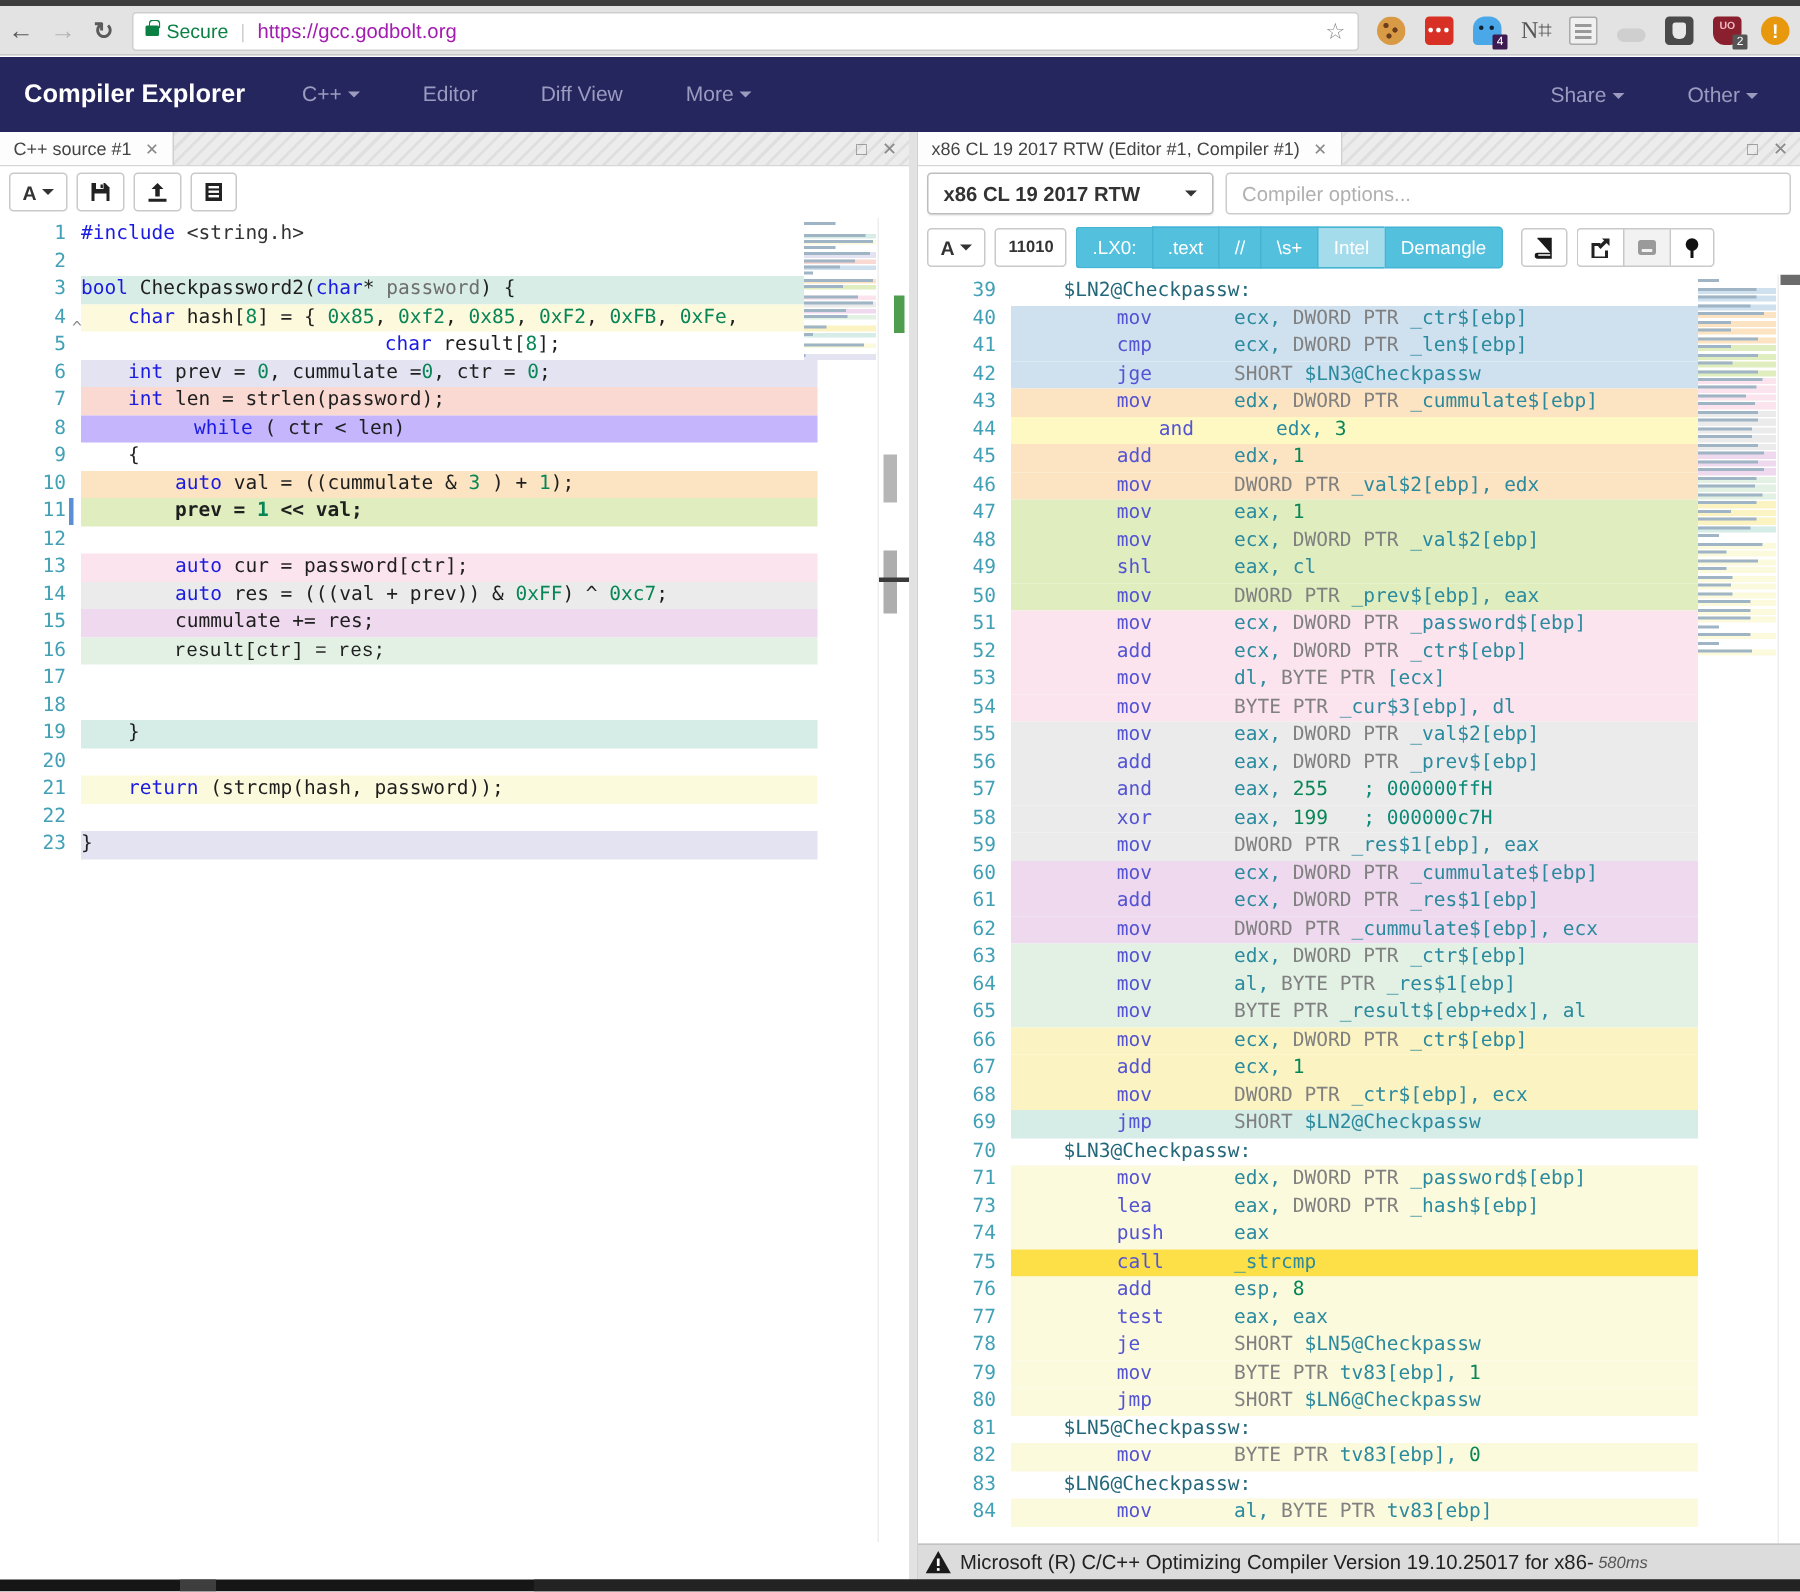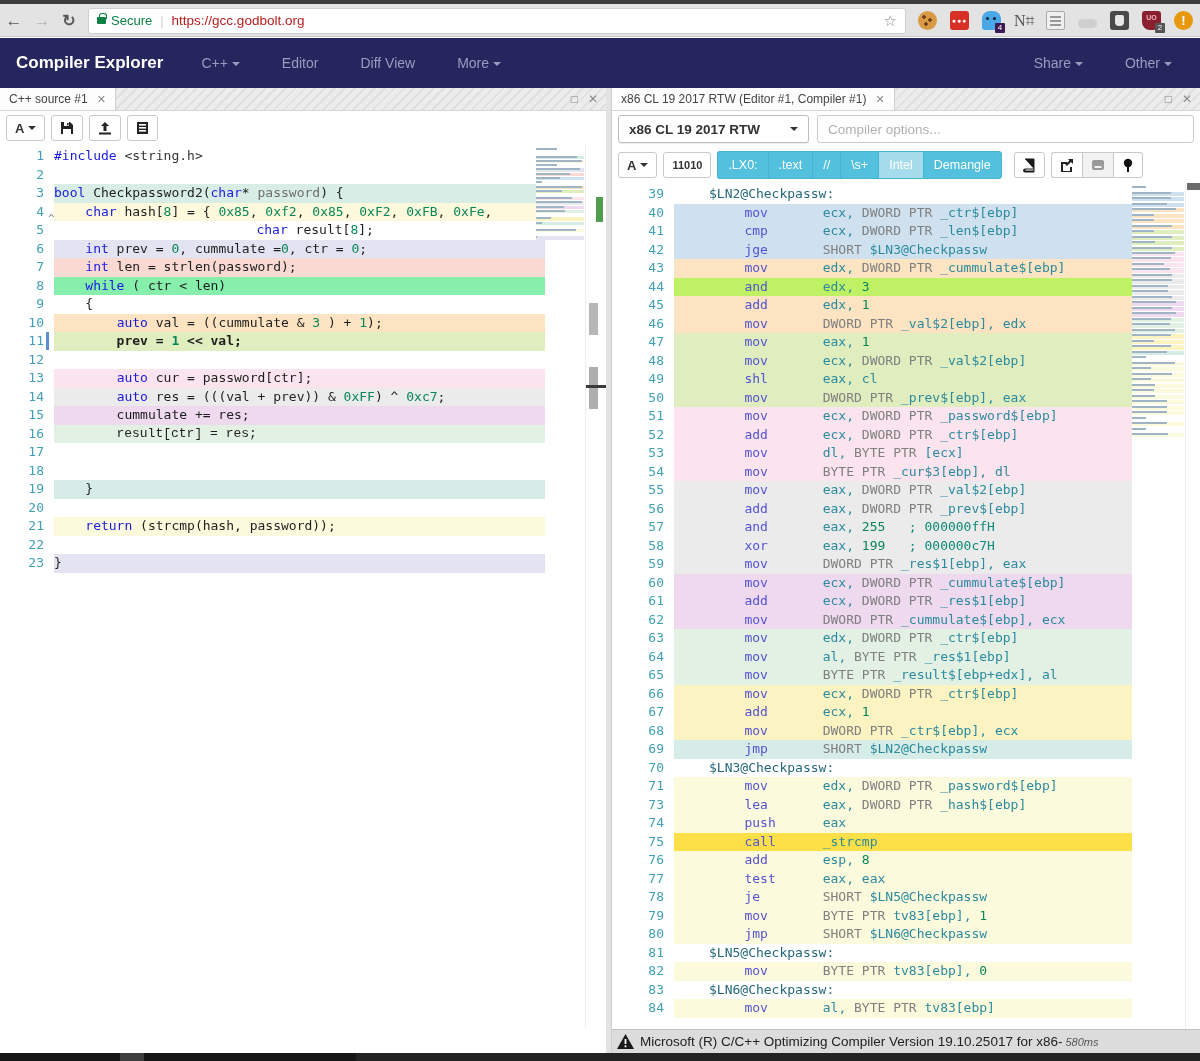--- a/index.html
+++ b/index.html
@@ -11,21 +11,21 @@
   .chrome-topedge { position:absolute; left:0; top:0; width:100%; height:4px; background:#3d3d3d; }
   .chrome-row { position:absolute; top:4px; left:0; right:0; height:33px; display:flex; align-items:center; }
   .nav-arrow { font-size:17px; color:#5a5a5a; width:28px; text-align:center; cursor:pointer; }
   .nav-arrow.dis { color:#b4b4b4; }
   .reload { font-size:16px; color:#5a5a5a; width:26px; text-align:center; font-weight:bold; }
   .urlbar { height:26px; background:#fff; border:1px solid #cfcfcf; border-radius:3px; flex:0 0 818px; display:flex; align-items:center; padding:0 8px; }
   .lock { width:9px; height:7px; background:#0b8043; border-radius:1px; position:relative; margin-right:5px; }
   .lock:before { content:""; position:absolute; left:1.5px; top:-4px; width:6px; height:5px; border:1.5px solid #0b8043; border-bottom:none; border-radius:3px 3px 0 0; }
   .secure { color:#0b8043; font-size:13px; margin-right:8px; }
   .url-sep { color:#d0d0d0; margin-right:8px; font-size:13px; }
-  .url-text { color:#b91c1c; font-size:13.5px; }
+  .url-text { color:#a21caf; font-size:13.5px; }
   .star { margin-left:auto; color:#8a8a8a; font-size:15px; }
   .ext-strip { display:flex; align-items:center; gap:13px; margin-left:12px; }
   .ext { width:19px; height:19px; position:relative; flex:none; }
   .badge { position:absolute; right:-4px; bottom:-3px; background:#3d1a52; color:#fff; font-size:8px; line-height:10px; width:10px; text-align:center; border-radius:1px; }
   .cookie { background:radial-gradient(circle at 6px 6px,#6b3d1e 1.5px,transparent 2px),radial-gradient(circle at 12px 9px,#6b3d1e 1.5px,transparent 2px),radial-gradient(circle at 8px 13px,#6b3d1e 1.5px,transparent 2px),#d99a45; border-radius:50%; }
   .redbox { background:#d93025; border-radius:3px; color:#fff; font-size:7px; text-align:center; line-height:19px; letter-spacing:1px; }
   .ghost { background:#4aa8e8; border-radius:8px 8px 3px 3px; }
   .ghost:before { content:""; position:absolute; left:4px; top:6px; width:3px; height:3px; background:#123; border-radius:50%; box-shadow:7px 0 0 #123; }
   .nicon { font-family:"Liberation Serif",serif; font-size:16px; color:#555; text-align:center; line-height:19px; }
   .pageicon { background:#f0f0f0; border:1px solid #aaa; border-radius:2px; }
@@ -196,21 +196,21 @@
     </div>
     <div class="editor lc" id="left-editor" style="height:883px;">
       <div id="left-code" style="padding-top: 2px;">
           <div class="crow"><span class="lnum">1</span><span class="lcontent" style="background: transparent;"><span class="tk-kw">#include</span><span class="tk-plain"> </span><span class="tk-dark">&lt;string.h&gt;</span></span></div>
           <div class="crow"><span class="lnum">2</span><span class="lcontent" style="background: transparent;"></span></div>
           <div class="crow"><span class="lnum">3</span><span class="lcontent" style="background: rgb(215, 237, 230);"><span class="tk-kw">bool</span><span class="tk-plain"> Checkpassword2(</span><span class="tk-kw">char</span><span class="tk-plain">* </span><span class="tk-gray">password</span><span class="tk-plain">) {</span></span></div>
           <div class="crow"><span class="lnum">4</span><span class="lcontent" style="background: rgb(253, 249, 220);"><span class="tk-plain">    </span><span class="tk-kw">char</span><span class="tk-plain"> hash[</span><span class="tk-num">8</span><span class="tk-plain">] = { </span><span class="tk-num">0x85</span><span class="tk-plain">, </span><span class="tk-num">0xf2</span><span class="tk-plain">, </span><span class="tk-num">0x85</span><span class="tk-plain">, </span><span class="tk-num">0xF2</span><span class="tk-plain">, </span><span class="tk-num">0xFB</span><span class="tk-plain">, </span><span class="tk-num">0xFe</span><span class="tk-plain">,</span></span></div>
           <div class="crow"><span class="lnum">5</span><span class="lcontent" style="background: transparent; text-align: center;"><span class="tk-plain">    </span><span class="tk-kw">char</span><span class="tk-plain"> result[</span><span class="tk-num">8</span><span class="tk-plain">];</span></span></div>
           <div class="crow"><span class="lnum">6</span><span class="lcontent" style="background: rgb(227, 227, 242);"><span class="tk-plain">    </span><span class="tk-kw">int</span><span class="tk-plain"> prev = </span><span class="tk-num">0</span><span class="tk-plain">, cummulate =</span><span class="tk-num">0</span><span class="tk-plain">, ctr = </span><span class="tk-num">0</span><span class="tk-plain">;</span></span></div>
           <div class="crow"><span class="lnum">7</span><span class="lcontent" style="background: rgb(249, 217, 210);"><span class="tk-plain">    </span><span class="tk-kw">int</span><span class="tk-plain"> len = strlen(password);</span></span></div>
-          <div class="crow"><span class="lnum">8</span><span class="lcontent" style="background: #86efac;"><span class="tk-plain">    </span><span class="tk-kw">while</span><span class="tk-plain"> ( ctr &lt; len)</span></span></div>
+          <div class="crow"><span class="lnum">8</span><span class="lcontent" style="background: #c4b5fd; padding-left: 44px;"><span class="tk-plain">    </span><span class="tk-kw">while</span><span class="tk-plain"> ( ctr &lt; len)</span></span></div>
           <div class="crow"><span class="lnum">9</span><span class="lcontent" style="background: transparent;"><span class="tk-plain">    {</span></span></div>
           <div class="crow"><span class="lnum">10</span><span class="lcontent" style="background: rgb(252, 227, 193);"><span class="tk-plain">        </span><span class="tk-kw">auto</span><span class="tk-plain"> val = ((cummulate &amp; </span><span class="tk-num">3</span><span class="tk-plain"> ) + </span><span class="tk-num">1</span><span class="tk-plain">);</span></span></div>
           <div class="crow"><span class="lnum">11</span><span class="lcontent boldline" style="background: rgb(223, 237, 191);"><span class="tk-plain">        prev = </span><span class="tk-num">1</span><span class="tk-plain"> &lt;&lt; val;</span></span></div>
           <div class="crow"><span class="lnum">12</span><span class="lcontent" style="background: transparent;"></span></div>
           <div class="crow"><span class="lnum">13</span><span class="lcontent" style="background: rgb(252, 228, 238);"><span class="tk-plain">        </span><span class="tk-kw">auto</span><span class="tk-plain"> cur = password[ctr];</span></span></div>
           <div class="crow"><span class="lnum">14</span><span class="lcontent" style="background: rgb(235, 235, 235);"><span class="tk-plain">        </span><span class="tk-kw">auto</span><span class="tk-plain"> res = (((val + prev)) &amp; </span><span class="tk-num">0xFF</span><span class="tk-plain">) ^ </span><span class="tk-num">0xc7</span><span class="tk-plain">;</span></span></div>
           <div class="crow"><span class="lnum">15</span><span class="lcontent" style="background: rgb(238, 217, 238);"><span class="tk-plain">        cummulate += res;</span></span></div>
           <div class="crow"><span class="lnum">16</span><span class="lcontent" style="background: rgb(226, 241, 228); font-family: Liberation Mono, monospace;"><span class="tk-plain">        result[ctr] = res;</span></span></div>
           <div class="crow"><span class="lnum">17</span><span class="lcontent" style="background: transparent;"></span></div>
           <div class="crow"><span class="lnum">18</span></div>
@@ -353,21 +353,21 @@
         </div>
       </div>
     </div>
     <div class="editor rc" id="right-editor" style="height:848px;">
       <div id="right-code" style="padding-top: 2px;">
           <div class="crow"><span class="lnum">39</span><span class="lcontent"><span class="a-label">$LN2@Checkpassw:</span></span></div>
           <div class="crow"><span class="lnum">40</span><span class="lcontent" style="background: rgb(207, 225, 239);"><span class="a-op">         mov       </span><span class="a-opnd">ecx</span><span class="a-opnd">,</span><span class="a-opnd"> </span><span class="a-ptr">DWORD</span><span class="a-opnd"> </span><span class="a-ptr">PTR</span><span class="a-opnd"> </span><span class="a-opnd">_ctr$[ebp]</span></span></div>
           <div class="crow"><span class="lnum">41</span><span class="lcontent" style="background: rgb(207, 225, 239);"><span class="a-op">         cmp       </span><span class="a-opnd">ecx</span><span class="a-opnd">,</span><span class="a-opnd"> </span><span class="a-ptr">DWORD</span><span class="a-opnd"> </span><span class="a-ptr">PTR</span><span class="a-opnd"> </span><span class="a-opnd">_len$[ebp]</span></span></div>
           <div class="crow"><span class="lnum">42</span><span class="lcontent" style="background: rgb(207, 225, 239);"><span class="a-op">         jge       </span><span class="a-ptr">SHORT</span><span class="a-opnd"> </span><span class="a-opnd">$LN3@Checkpassw</span></span></div>
           <div class="crow"><span class="lnum">43</span><span class="lcontent" style="background: rgb(252, 227, 193);"><span class="a-op">         mov       </span><span class="a-opnd">edx</span><span class="a-opnd">,</span><span class="a-opnd"> </span><span class="a-ptr">DWORD</span><span class="a-opnd"> </span><span class="a-ptr">PTR</span><span class="a-opnd"> </span><span class="a-opnd">_cummulate$[ebp]</span></span></div>
-          <div class="crow"><span class="lnum">44</span><span class="lcontent" style="background: #bef264;"><span class="a-op">         and       </span><span class="a-opnd">edx</span><span class="a-opnd">,</span><span class="a-opnd"> </span><span class="a-num">3</span></span></div>
+          <div class="crow"><span class="lnum">44</span><span class="lcontent" style="background: #fef9c3; padding-left: 28px;"><span class="a-op">         and       </span><span class="a-opnd">edx</span><span class="a-opnd">,</span><span class="a-opnd"> </span><span class="a-num">3</span></span></div>
           <div class="crow"><span class="lnum">45</span><span class="lcontent" style="background: rgb(252, 227, 193);"><span class="a-op">         add       </span><span class="a-opnd">edx</span><span class="a-opnd">,</span><span class="a-opnd"> </span><span class="a-num">1</span></span></div>
           <div class="crow"><span class="lnum">46</span><span class="lcontent" style="background: rgb(252, 227, 193);"><span class="a-op">         mov       </span><span class="a-ptr">DWORD</span><span class="a-opnd"> </span><span class="a-ptr">PTR</span><span class="a-opnd"> </span><span class="a-opnd">_val$2[ebp]</span><span class="a-opnd">,</span><span class="a-opnd"> </span><span class="a-opnd">edx</span></span></div>
           <div class="crow"><span class="lnum">47</span><span class="lcontent" style="background: rgb(223, 237, 191);"><span class="a-op">         mov       </span><span class="a-opnd">eax</span><span class="a-opnd">,</span><span class="a-opnd"> </span><span class="a-num">1</span></span></div>
           <div class="crow"><span class="lnum">48</span><span class="lcontent" style="background: rgb(223, 237, 191);"><span class="a-op">         mov       </span><span class="a-opnd">ecx</span><span class="a-opnd">,</span><span class="a-opnd"> </span><span class="a-ptr">DWORD</span><span class="a-opnd"> </span><span class="a-ptr">PTR</span><span class="a-opnd"> </span><span class="a-opnd">_val$2[ebp]</span></span></div>
           <div class="crow"><span class="lnum">49</span><span class="lcontent" style="background: rgb(223, 237, 191);"><span class="a-op">         shl       </span><span class="a-opnd">eax</span><span class="a-opnd">,</span><span class="a-opnd"> </span><span class="a-opnd">cl</span></span></div>
           <div class="crow"><span class="lnum">50</span><span class="lcontent" style="background: rgb(223, 237, 191);"><span class="a-op">         mov       </span><span class="a-ptr">DWORD</span><span class="a-opnd"> </span><span class="a-ptr">PTR</span><span class="a-opnd"> </span><span class="a-opnd">_prev$[ebp]</span><span class="a-opnd">,</span><span class="a-opnd"> </span><span class="a-opnd">eax</span></span></div>
           <div class="crow"><span class="lnum">51</span><span class="lcontent" style="background: rgb(252, 228, 238);"><span class="a-op">         mov       </span><span class="a-opnd">ecx</span><span class="a-opnd">,</span><span class="a-opnd"> </span><span class="a-ptr">DWORD</span><span class="a-opnd"> </span><span class="a-ptr">PTR</span><span class="a-opnd"> </span><span class="a-opnd">_password$[ebp]</span></span></div>
           <div class="crow"><span class="lnum">52</span><span class="lcontent" style="background: rgb(252, 228, 238);"><span class="a-op">         add       </span><span class="a-opnd">ecx</span><span class="a-opnd">,</span><span class="a-opnd"> </span><span class="a-ptr">DWORD</span><span class="a-opnd"> </span><span class="a-ptr">PTR</span><span class="a-opnd"> </span><span class="a-opnd">_ctr$[ebp]</span></span></div>
           <div class="crow"><span class="lnum">53</span><span class="lcontent" style="background: rgb(252, 228, 238);"><span class="a-op">         mov       </span><span class="a-opnd">dl</span><span class="a-opnd">,</span><span class="a-opnd"> </span><span class="a-ptr">BYTE</span><span class="a-opnd"> </span><span class="a-ptr">PTR</span><span class="a-opnd"> </span><span class="a-opnd">[ecx]</span></span></div>
           <div class="crow"><span class="lnum">54</span><span class="lcontent" style="background: rgb(252, 228, 238);"><span class="a-op">         mov       </span><span class="a-ptr">BYTE</span><span class="a-opnd"> </span><span class="a-ptr">PTR</span><span class="a-opnd"> </span><span class="a-opnd">_cur$3[ebp]</span><span class="a-opnd">,</span><span class="a-opnd"> </span><span class="a-opnd">dl</span></span></div>

